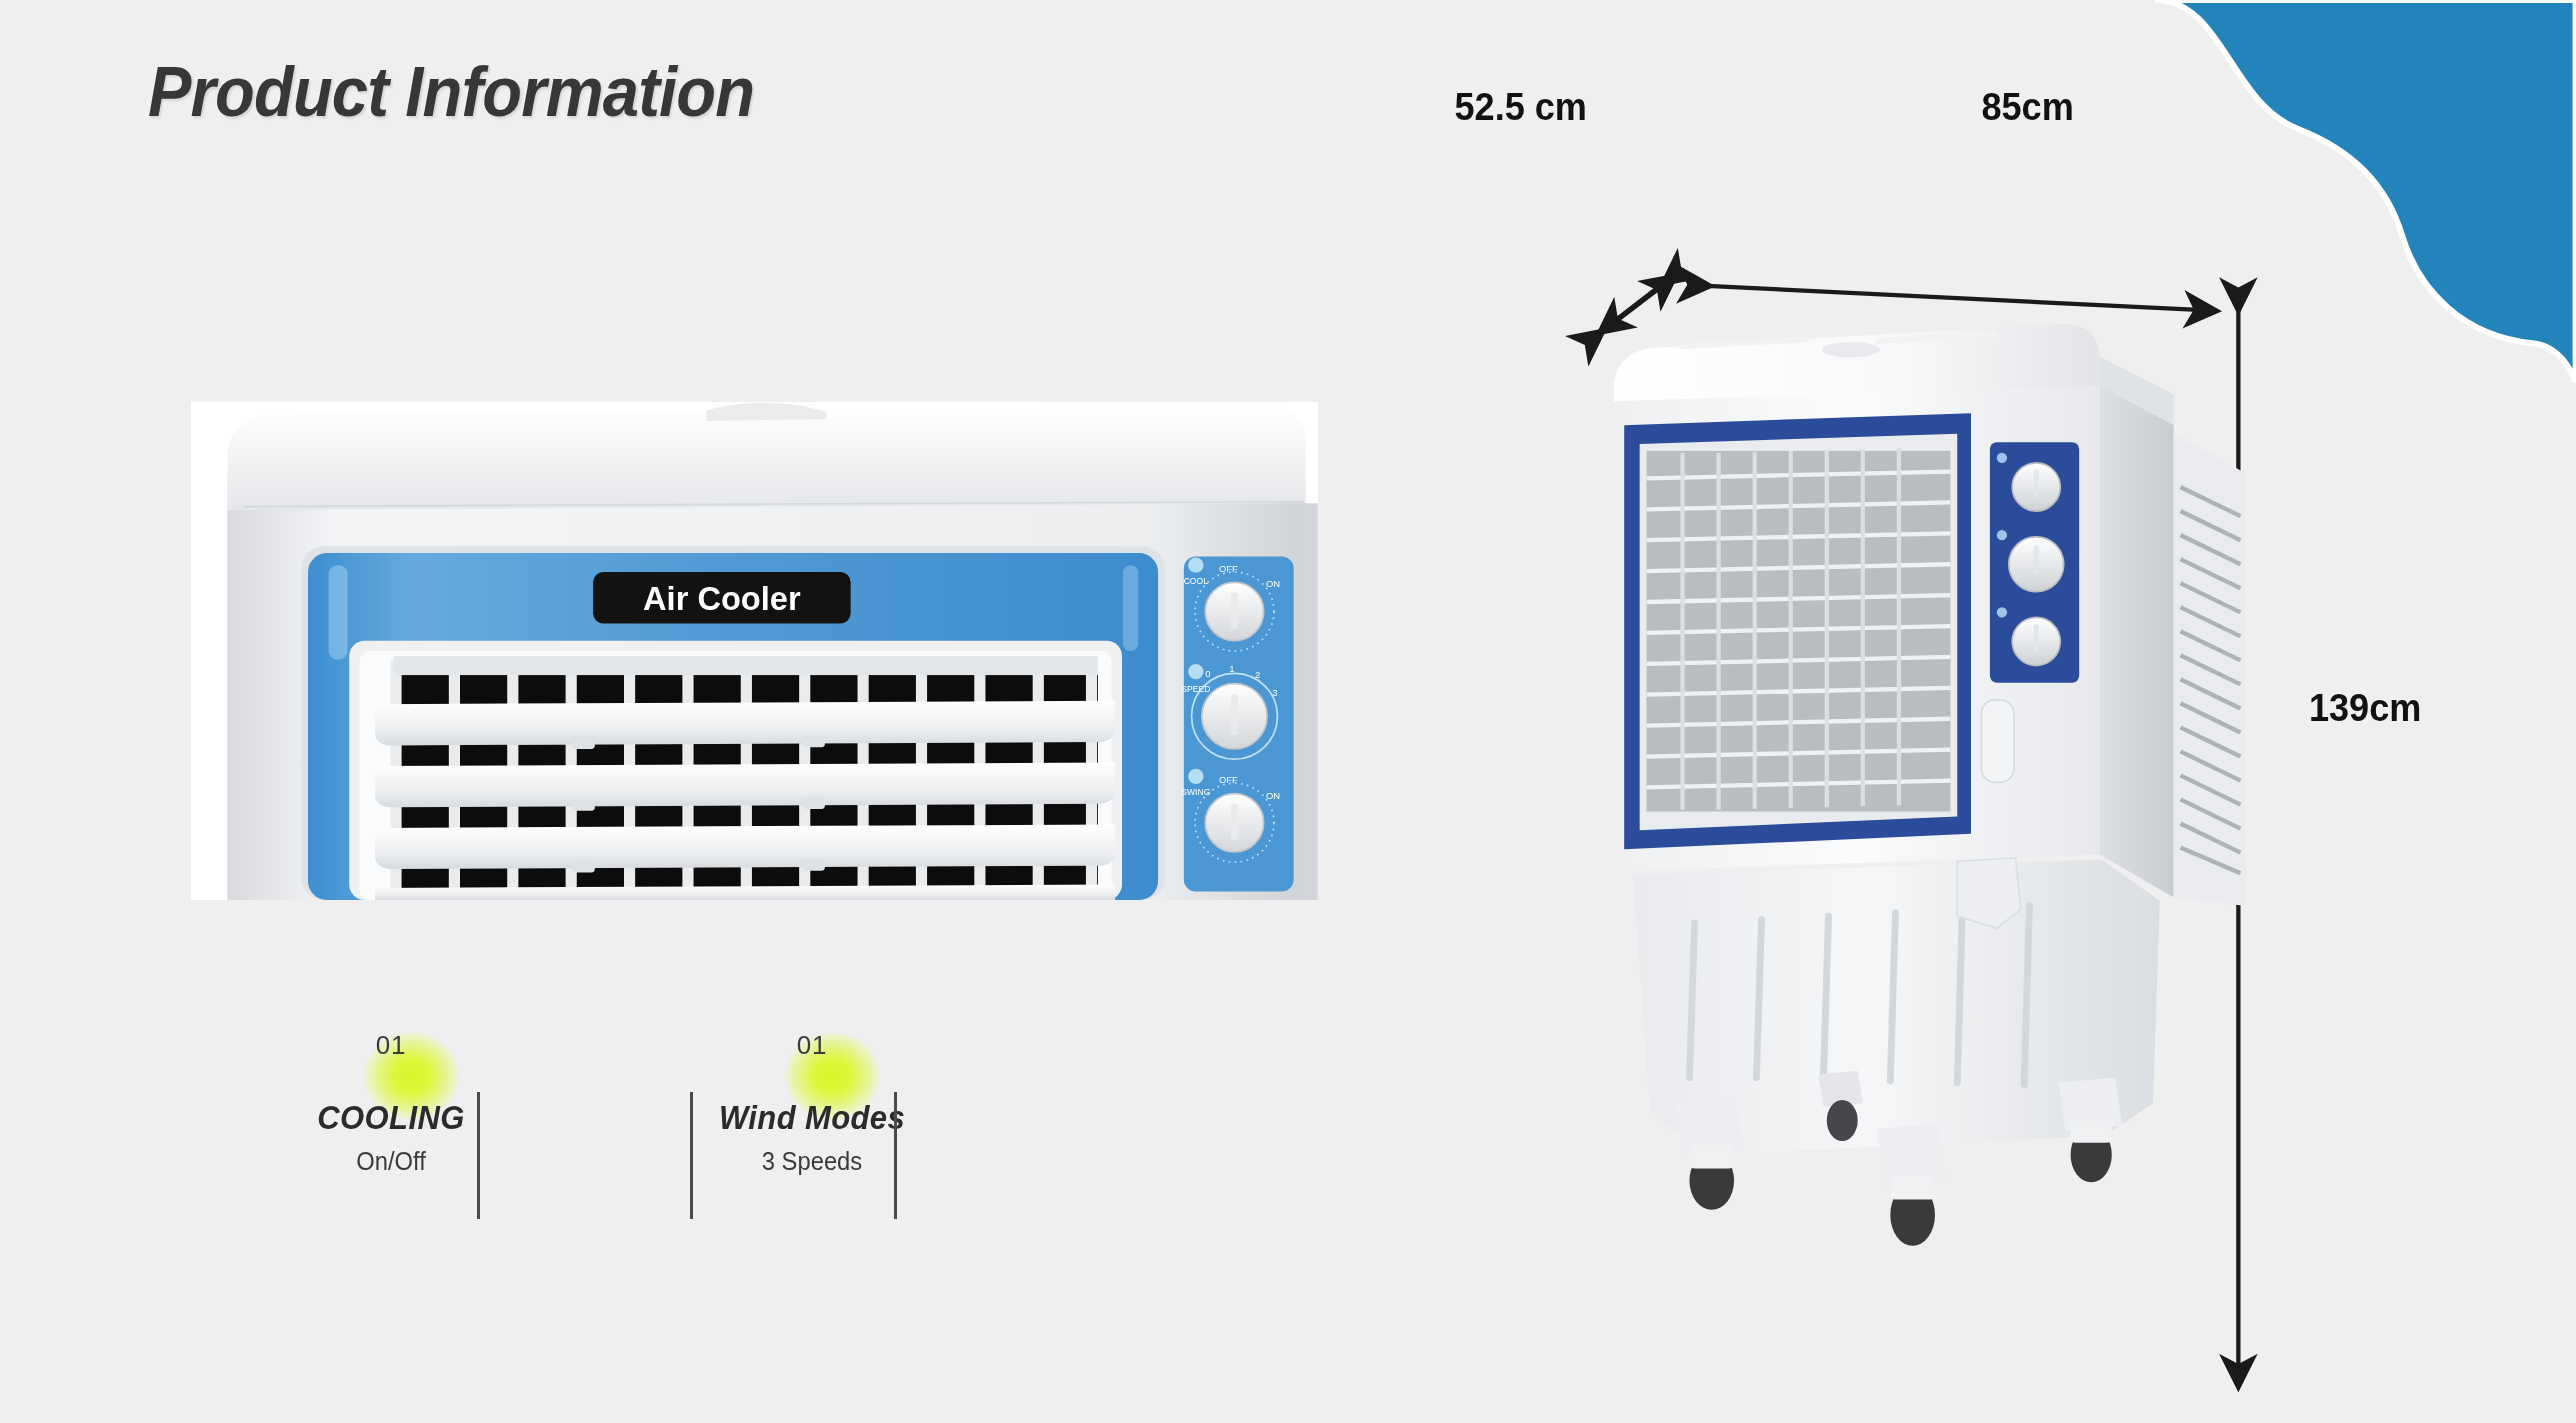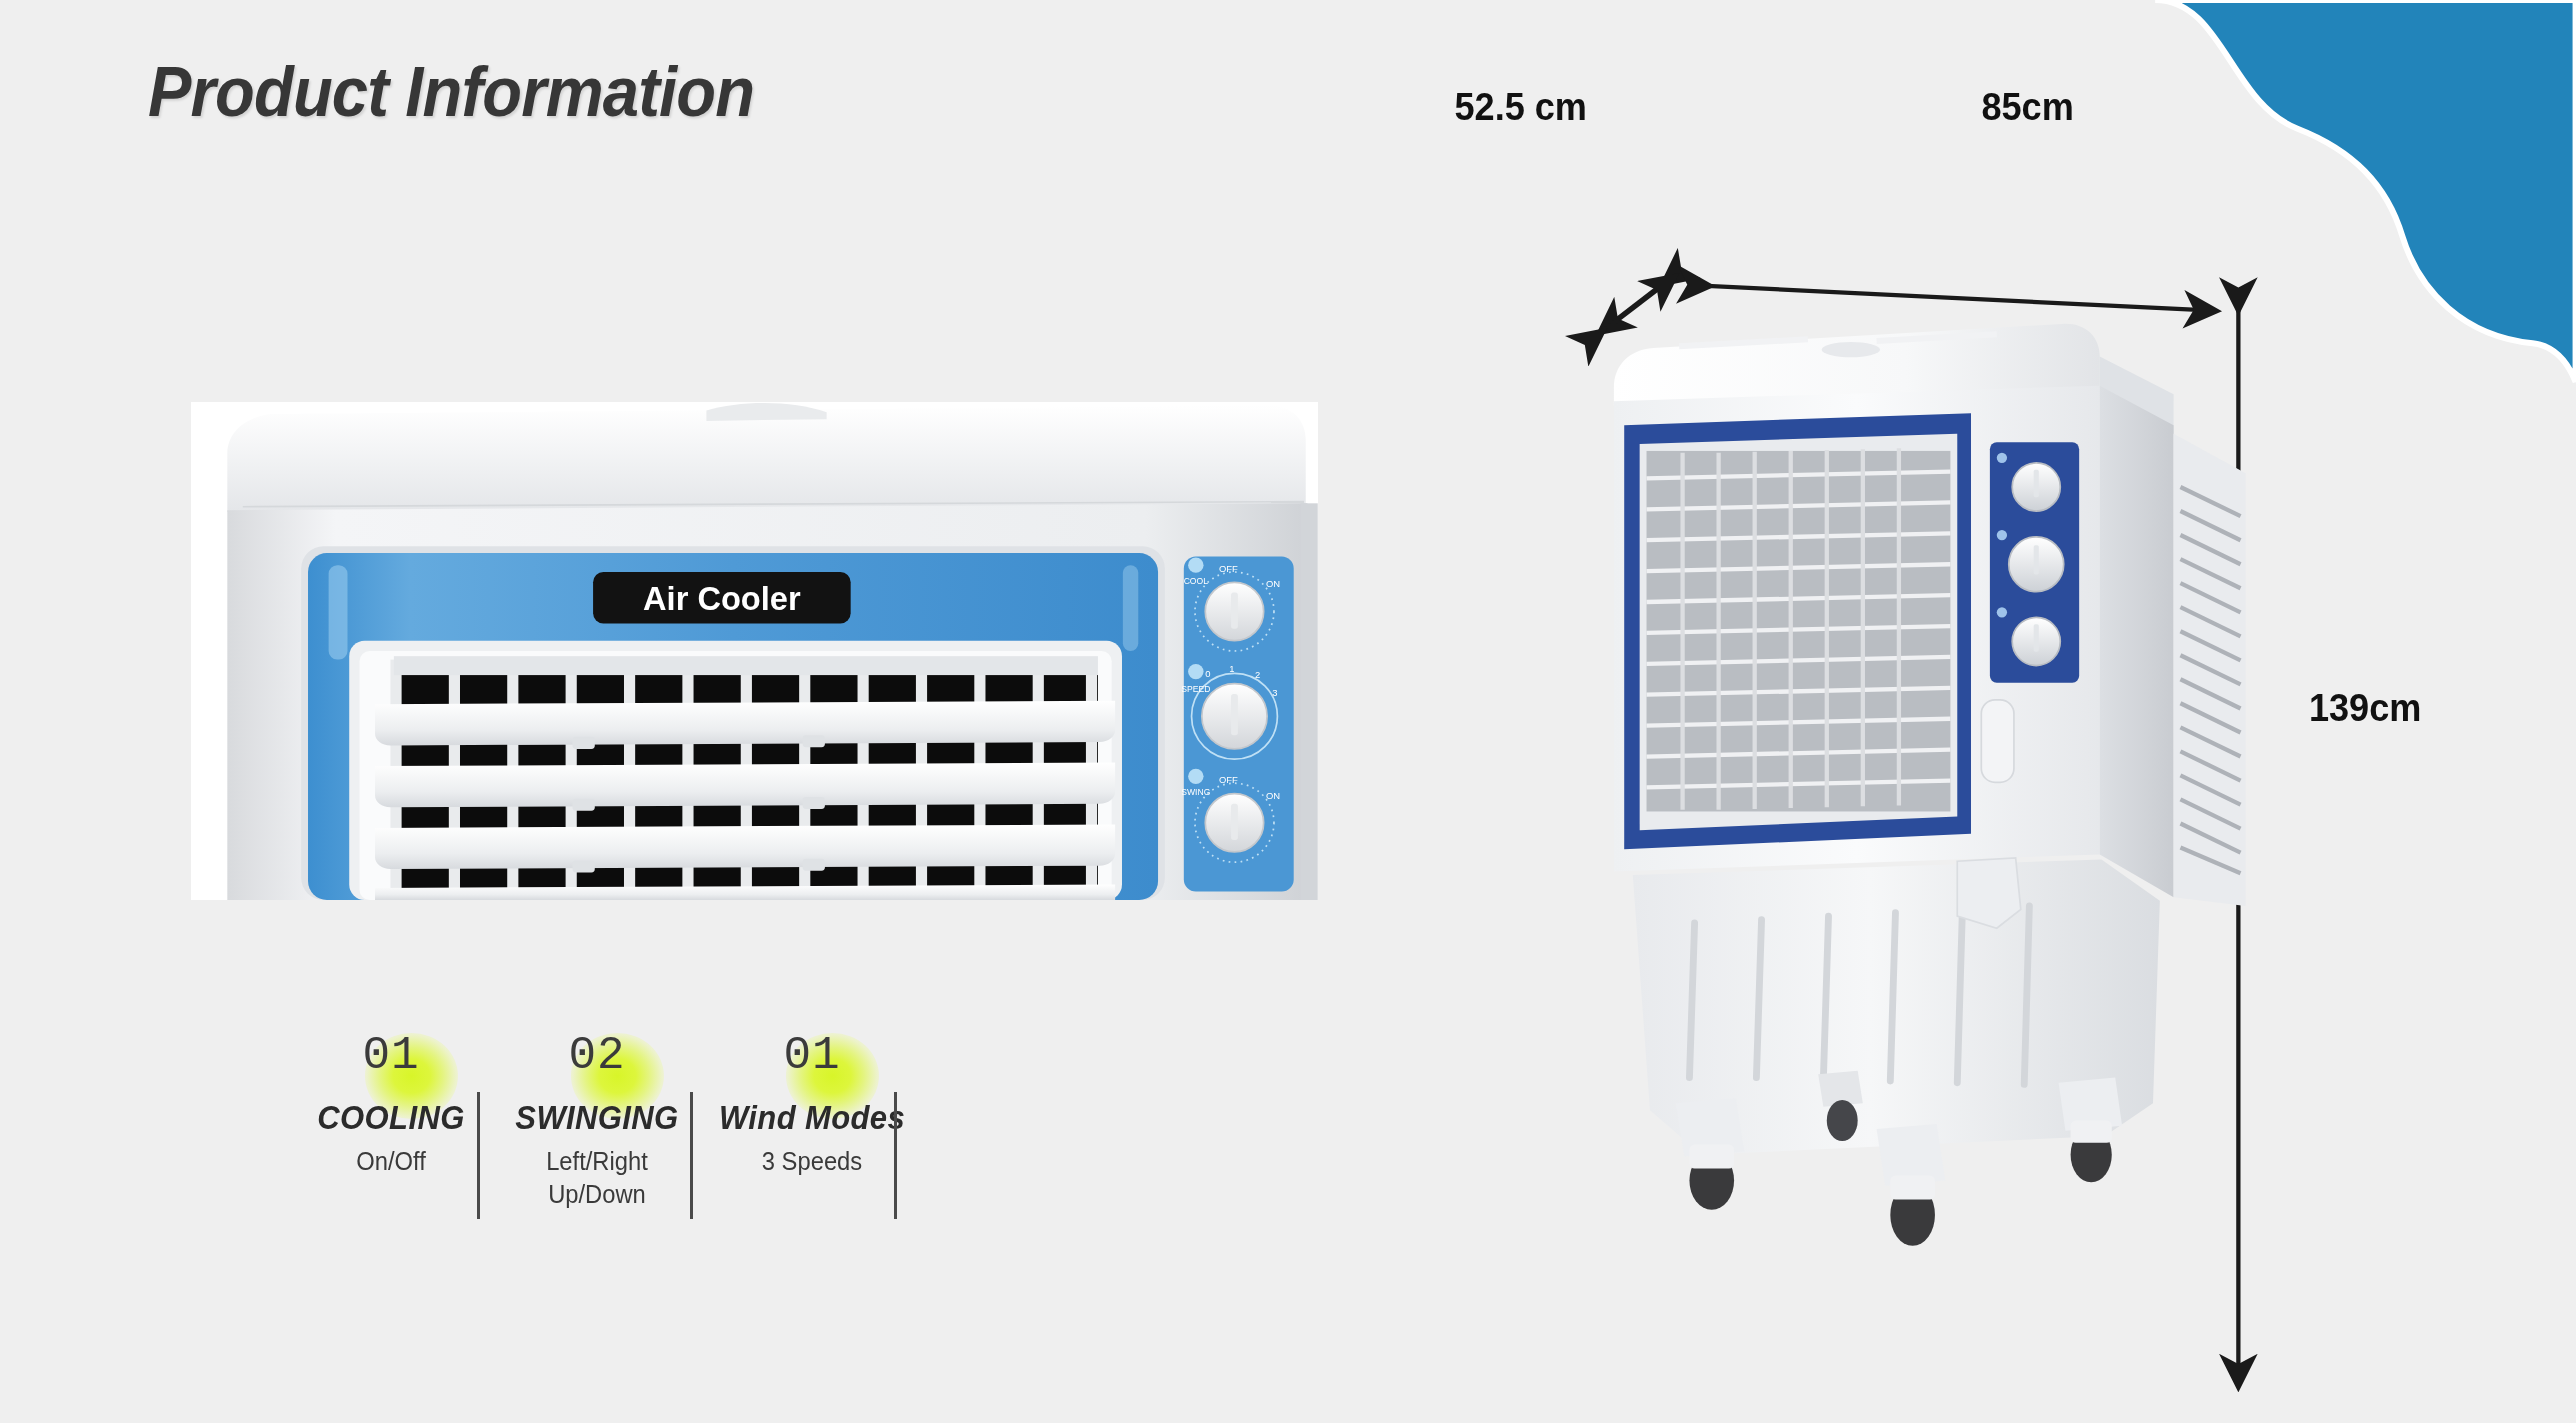--- a/index.html
+++ b/index.html
@@ -39,22 +39,22 @@
   .feat-3{left:464px;}
   .num-wrap{position:relative;height:60px;}
   .glow{
     position:absolute;left:50%;top:3.4px;width:93px;height:86px;
     transform:translateX(-28%);
     background:radial-gradient(ellipse at 50% 50%, #d8f529 0%, #ddf63c 28%, rgba(224,246,92,.75) 48%, rgba(233,249,140,.35) 68%, rgba(239,239,239,0) 82%);
     border-radius:50%;
   }
   .num{
     position:relative;z-index:2;
-    font-family:Liberation Mono, monospace;
-    font-size:46px;color:#3b3b3b;letter-spacing:0.9px;
+    font-family:Liberation Sans, sans-serif;
+    font-size:26px;color:#3b3b3b;letter-spacing:0.9px;
   }
   .feat-title{
     margin-top:8.6px;
     font-size:33px;font-weight:bold;font-style:italic;
     color:#2b2b2b;letter-spacing:0.4px;
     transform:scaleX(.94);
   }
   .feat-sub{
     margin-top:8.6px;font-size:25px;color:#3a3a3a;line-height:1.32;
     transform:scaleX(.95);
@@ -206,29 +206,20 @@
 
     <div class="feat feat-1">
       <div class="num-wrap">
         <div class="glow"></div>
         <span class="num">01</span>
       </div>
       <div class="feat-title">COOLING</div>
       <div class="feat-sub">On/Off</div>
     </div>
 
-    <div class="feat feat-2">
-      <div class="num-wrap">
-        <div class="glow"></div>
-        <span class="num">02</span>
-      </div>
-      <div class="feat-title">SWINGING</div>
-      <div class="feat-sub">Left/Right</div>
-      <div class="feat-sub" style="margin-top:0">Up/Down</div>
-    </div>
 
     <div class="feat feat-3">
       <div class="num-wrap">
         <div class="glow"></div>
         <span class="num">01</span>
       </div>
       <div class="feat-title">Wind Modes</div>
       <div class="feat-sub">3 Speeds</div>
     </div>
 

